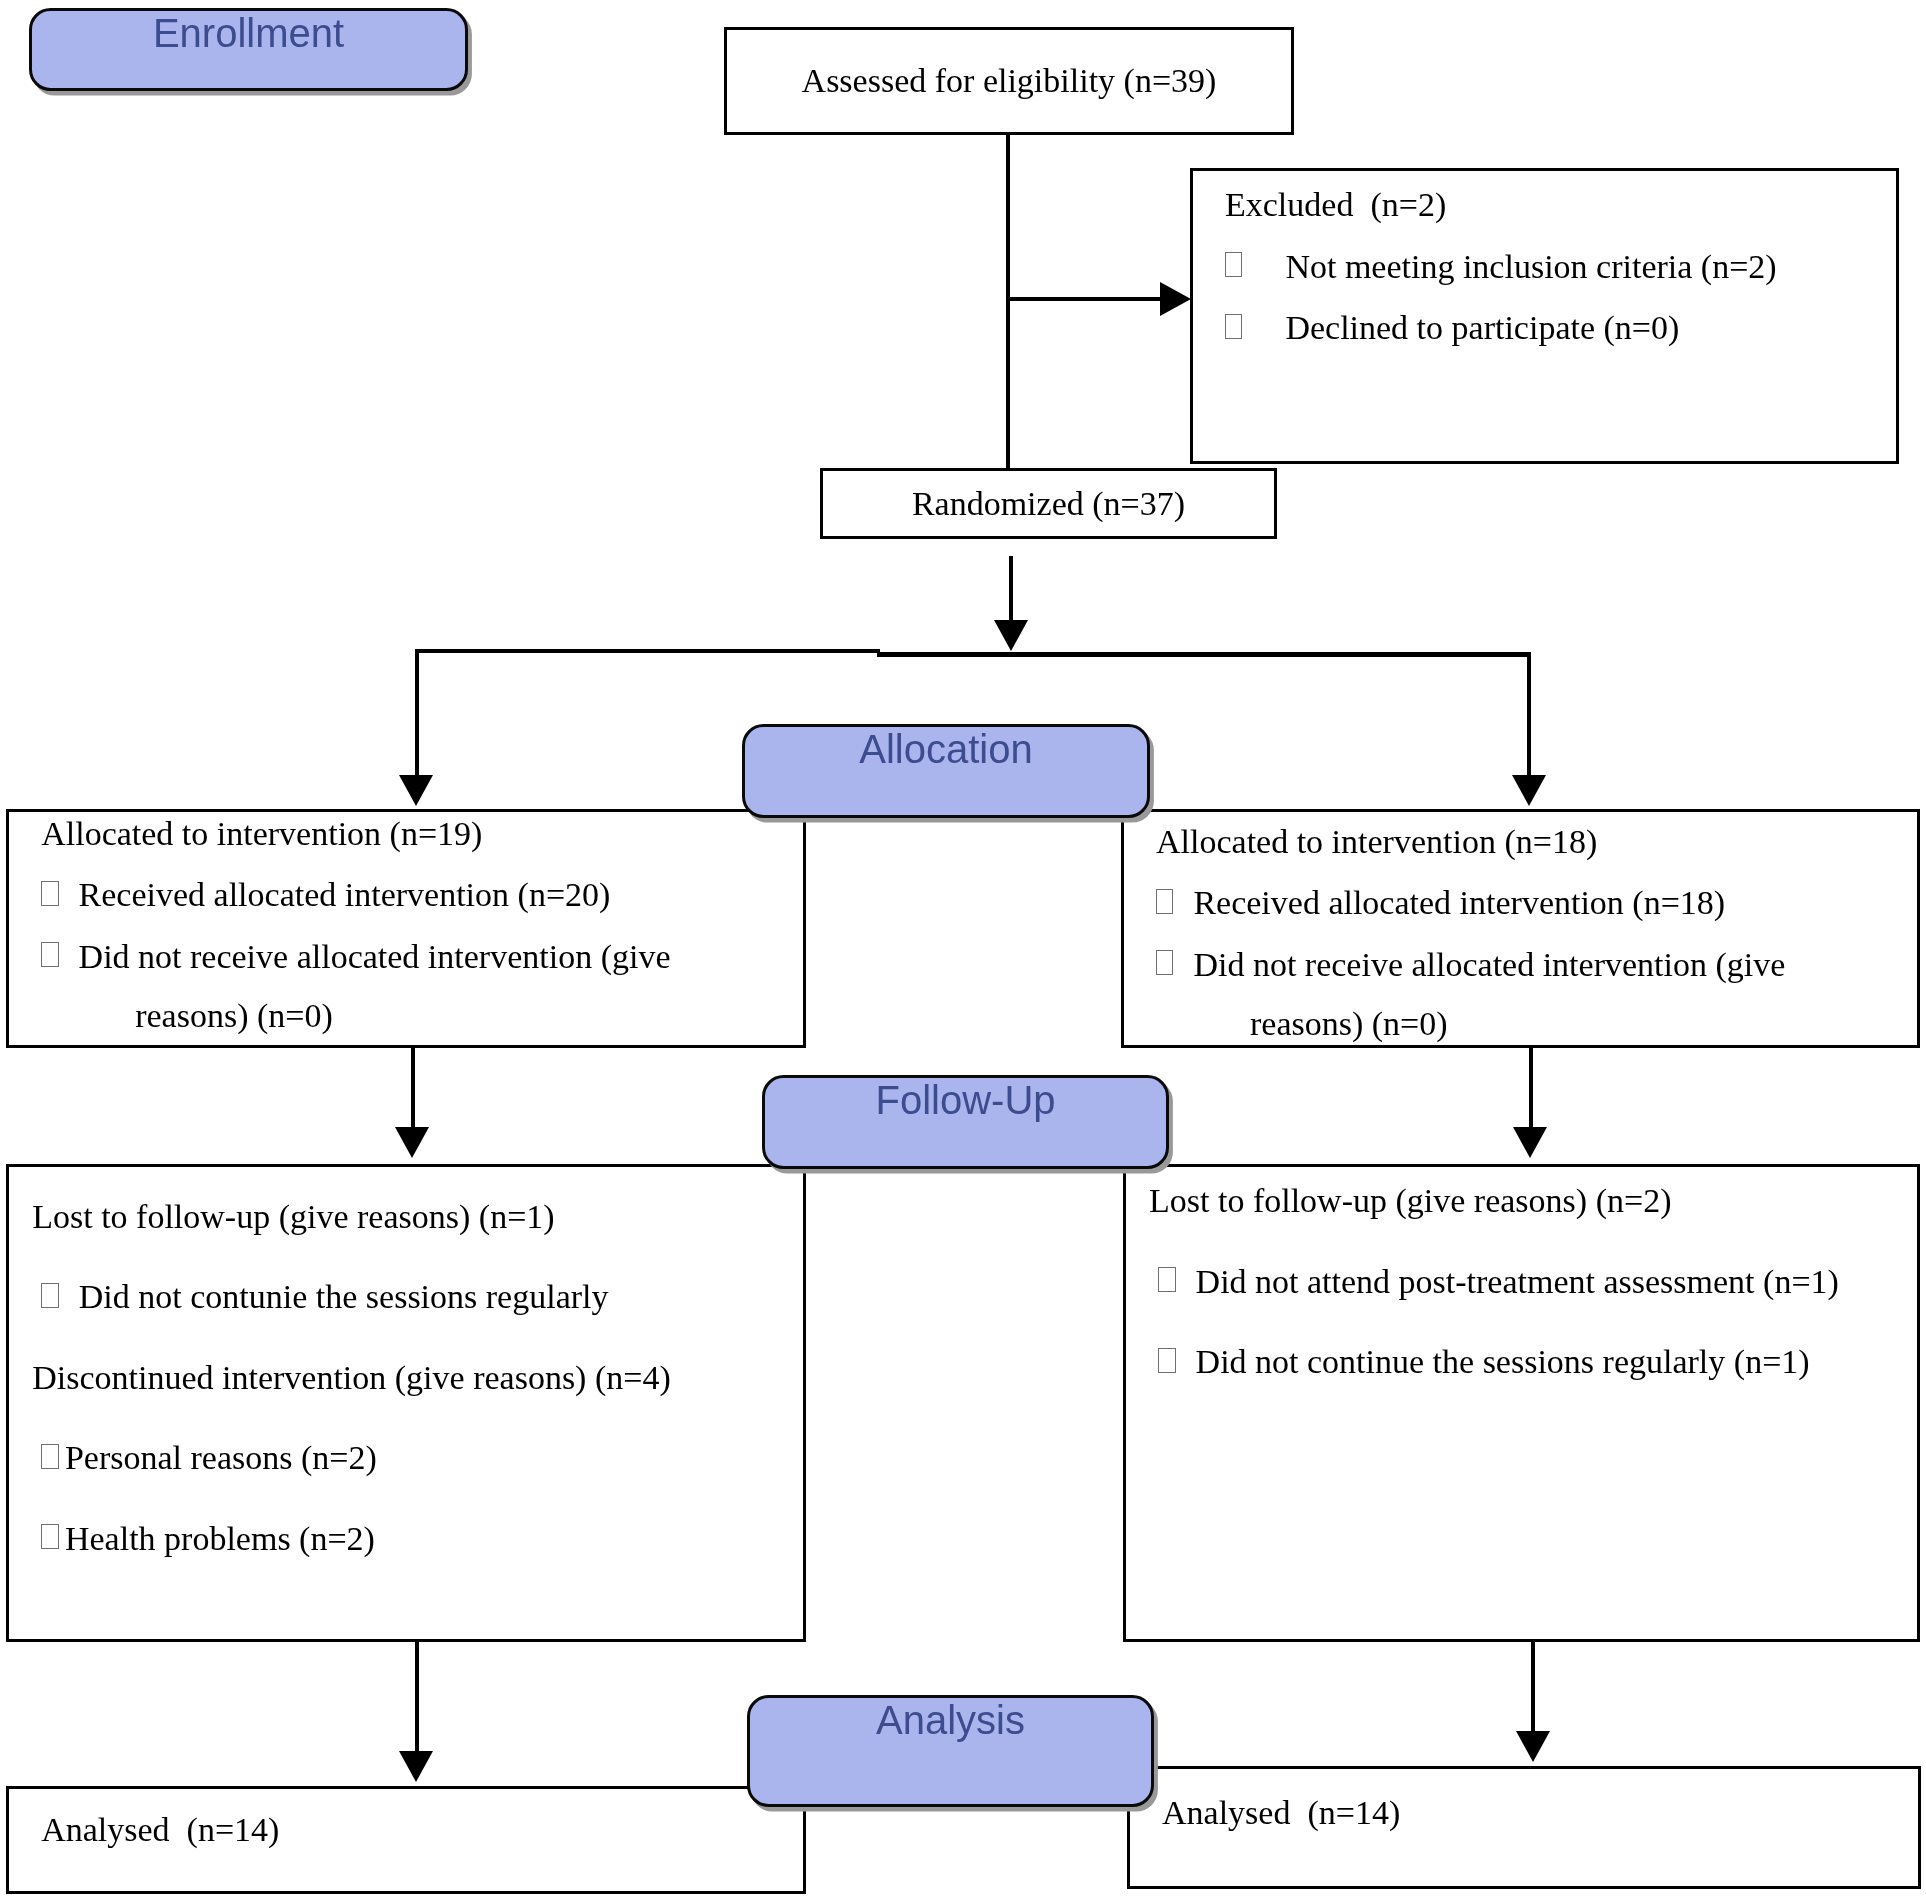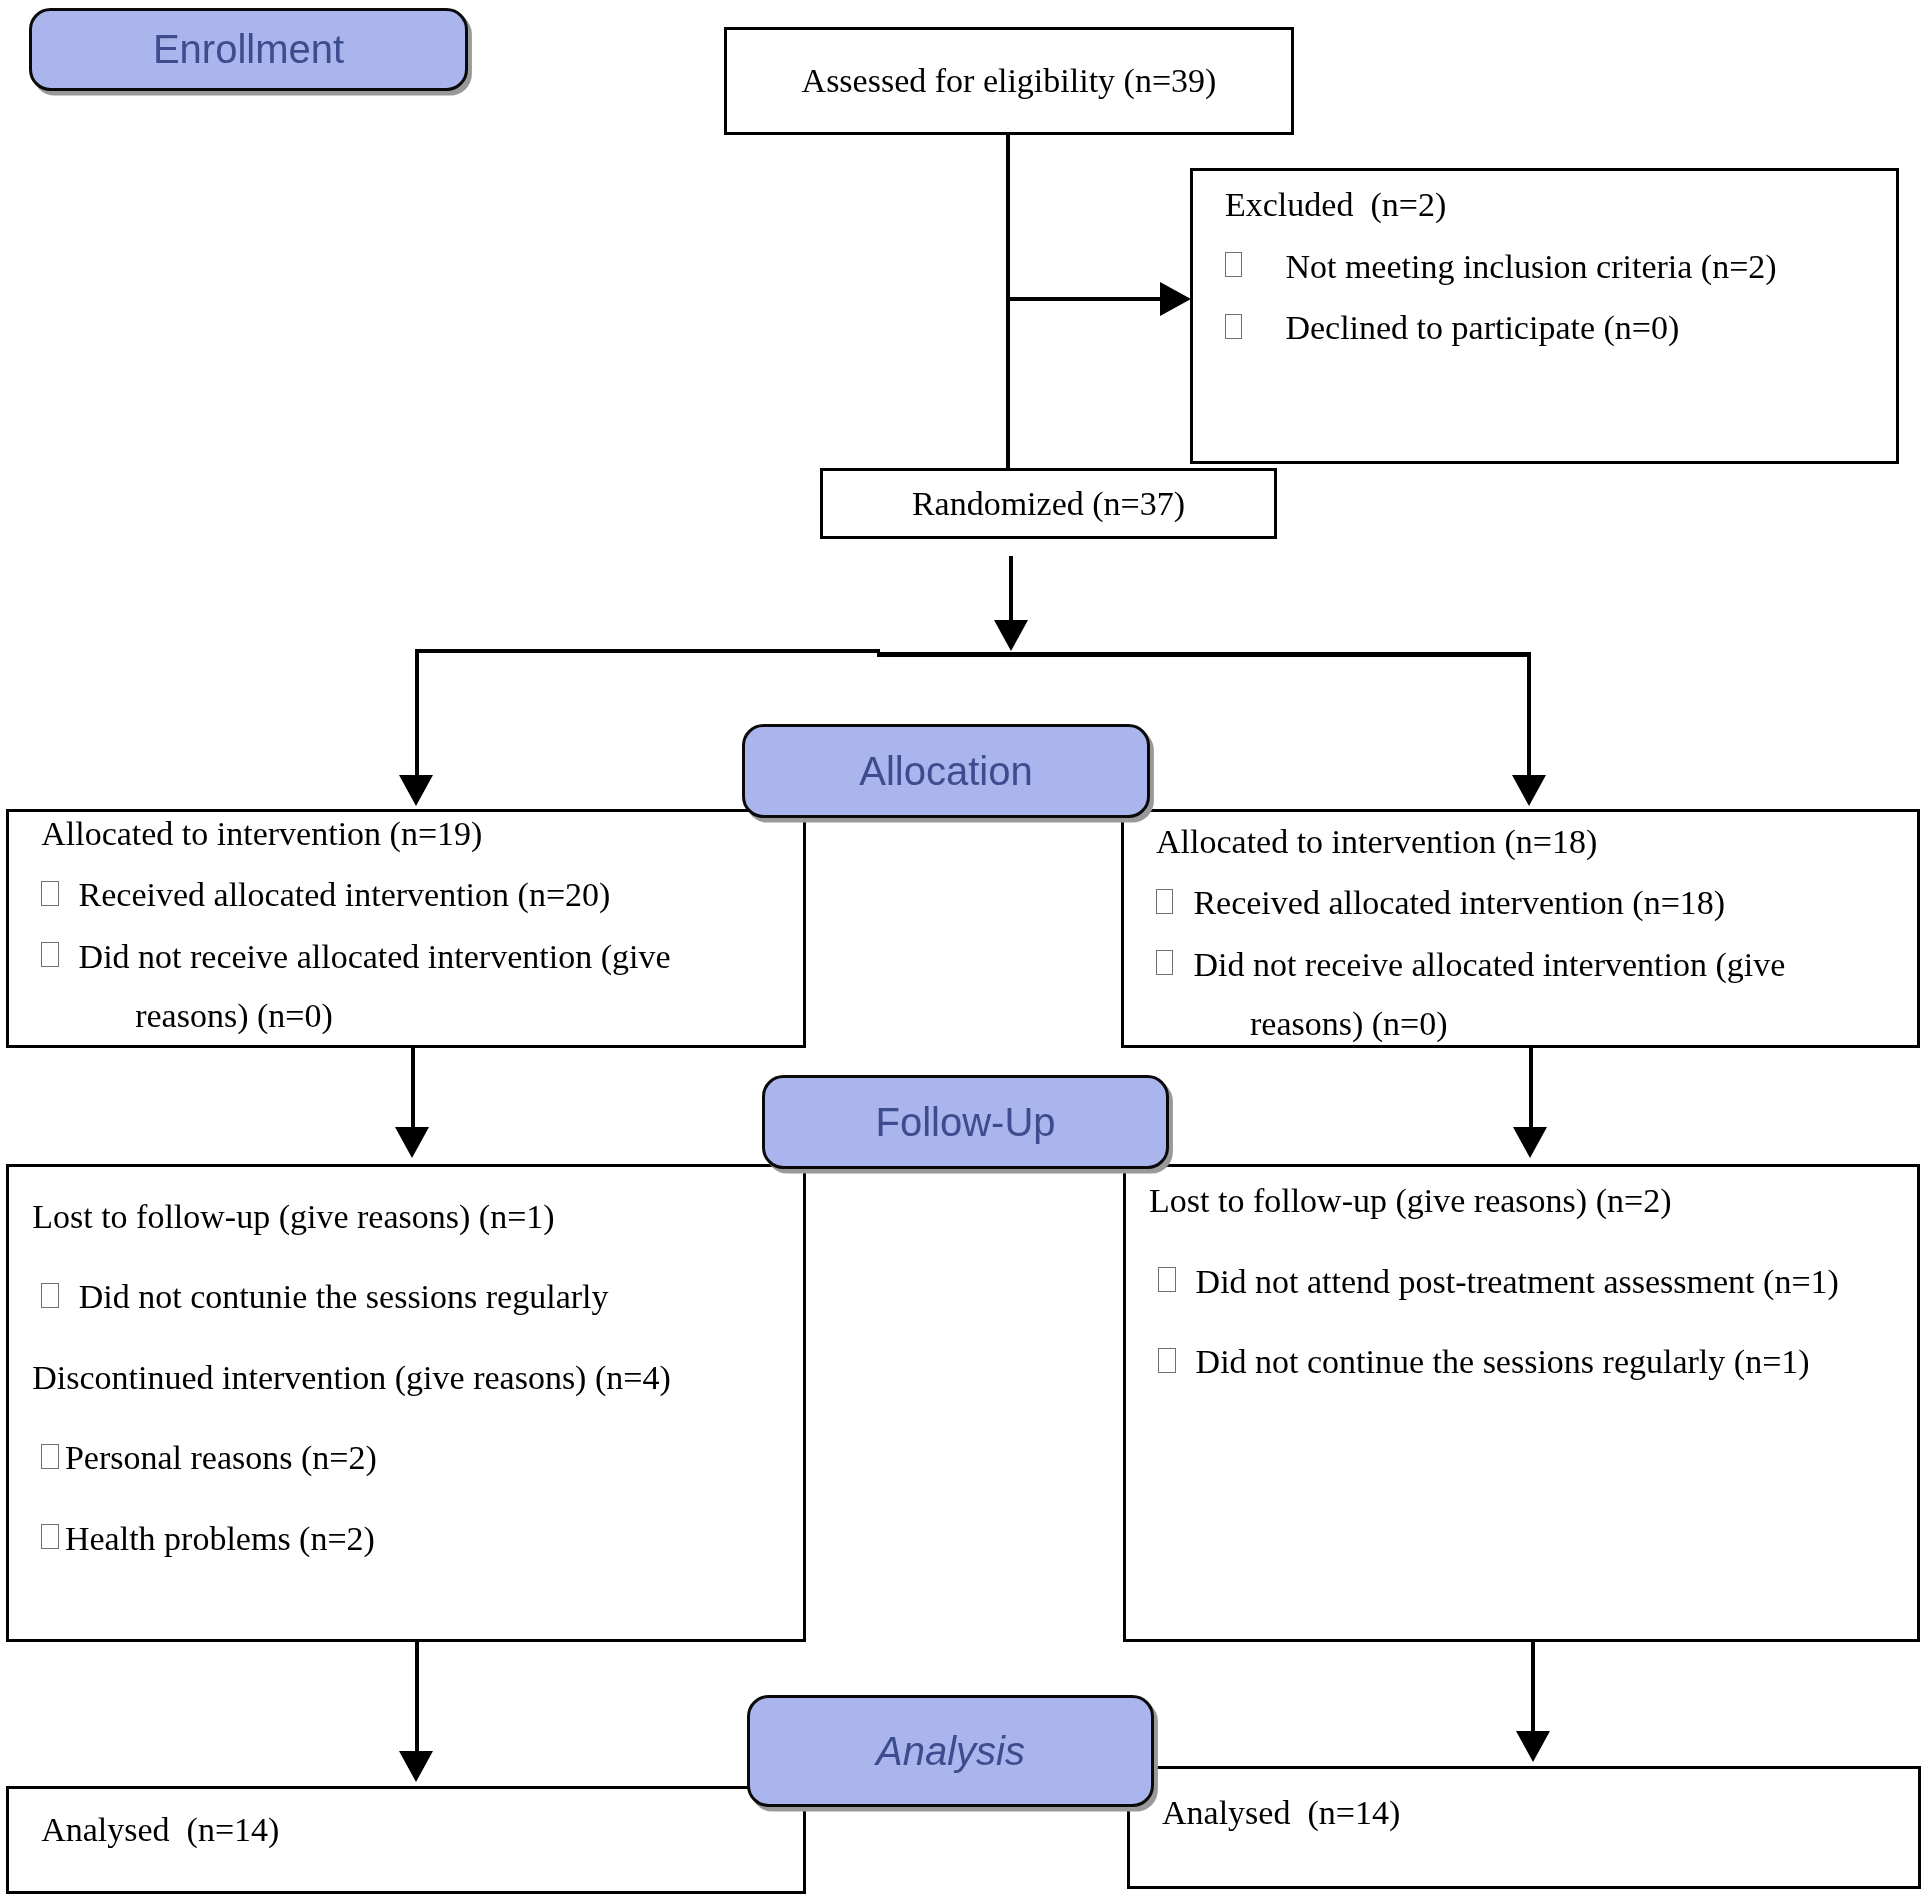--- a/index.html
+++ b/index.html
@@ -12,21 +12,21 @@
     font-family:"Liberation Serif","DejaVu Serif",serif;
     color:#000;
   }
   .wbox{
     position:absolute;background:#fff;border:3.9px solid #000;box-sizing:border-box;
     font-size:34px;line-height:1.1;
   }
   .center{display:flex;align-items:center;justify-content:center;text-align:center;}
   .stage{
     position:absolute;background:var(--stage-fill);border:3.9px solid #0a0a0a;border-radius:21.6px;
-    box-sizing:border-box;display:flex;align-items:center;justify-content:center;
+    box-sizing:border-box;display:flex;justify-content:center;
     font-family:"Liberation Sans","DejaVu Sans",sans-serif;font-size:40px;
     color:var(--stage-text);z-index:30;box-shadow:3.9px 4.6px 0 #999999;
   }
   .line{position:absolute;background:#000;z-index:5;}
   .arrow-down{
     position:absolute;width:0;height:0;z-index:6;
     border-left:17px solid transparent;border-right:17px solid transparent;border-top:31px solid #000;
   }
   .arrow-right{
     position:absolute;width:0;height:0;z-index:6;
@@ -54,21 +54,21 @@
 </div>
 
 <div class="stage" style="left:742px;top:724px;width:408px;height:94px;">
   <span>Allocation</span>
 </div>
 
 <div class="stage" style="left:762px;top:1075px;width:407px;height:94px;">
   <span>Follow-Up</span>
 </div>
 
-<div class="stage" style="left:747px;top:1695px;width:407px;height:112px;font-style:italic;">
+<div class="stage" style="left:747px;top:1695px;width:407px;height:112px;">
   <span>Analysis</span>
 </div>
 
 <div class="wbox center" style="left:724px;top:27px;width:570px;height:108px;">
   <span class="pre">Assessed for eligibility (n=39)</span>
 </div>
 
 <div class="wbox pad" style="left:1190px;top:168px;width:709px;height:296px;">
   <div class="row">
     <span class="pre">Excluded  (n=2)</span>

